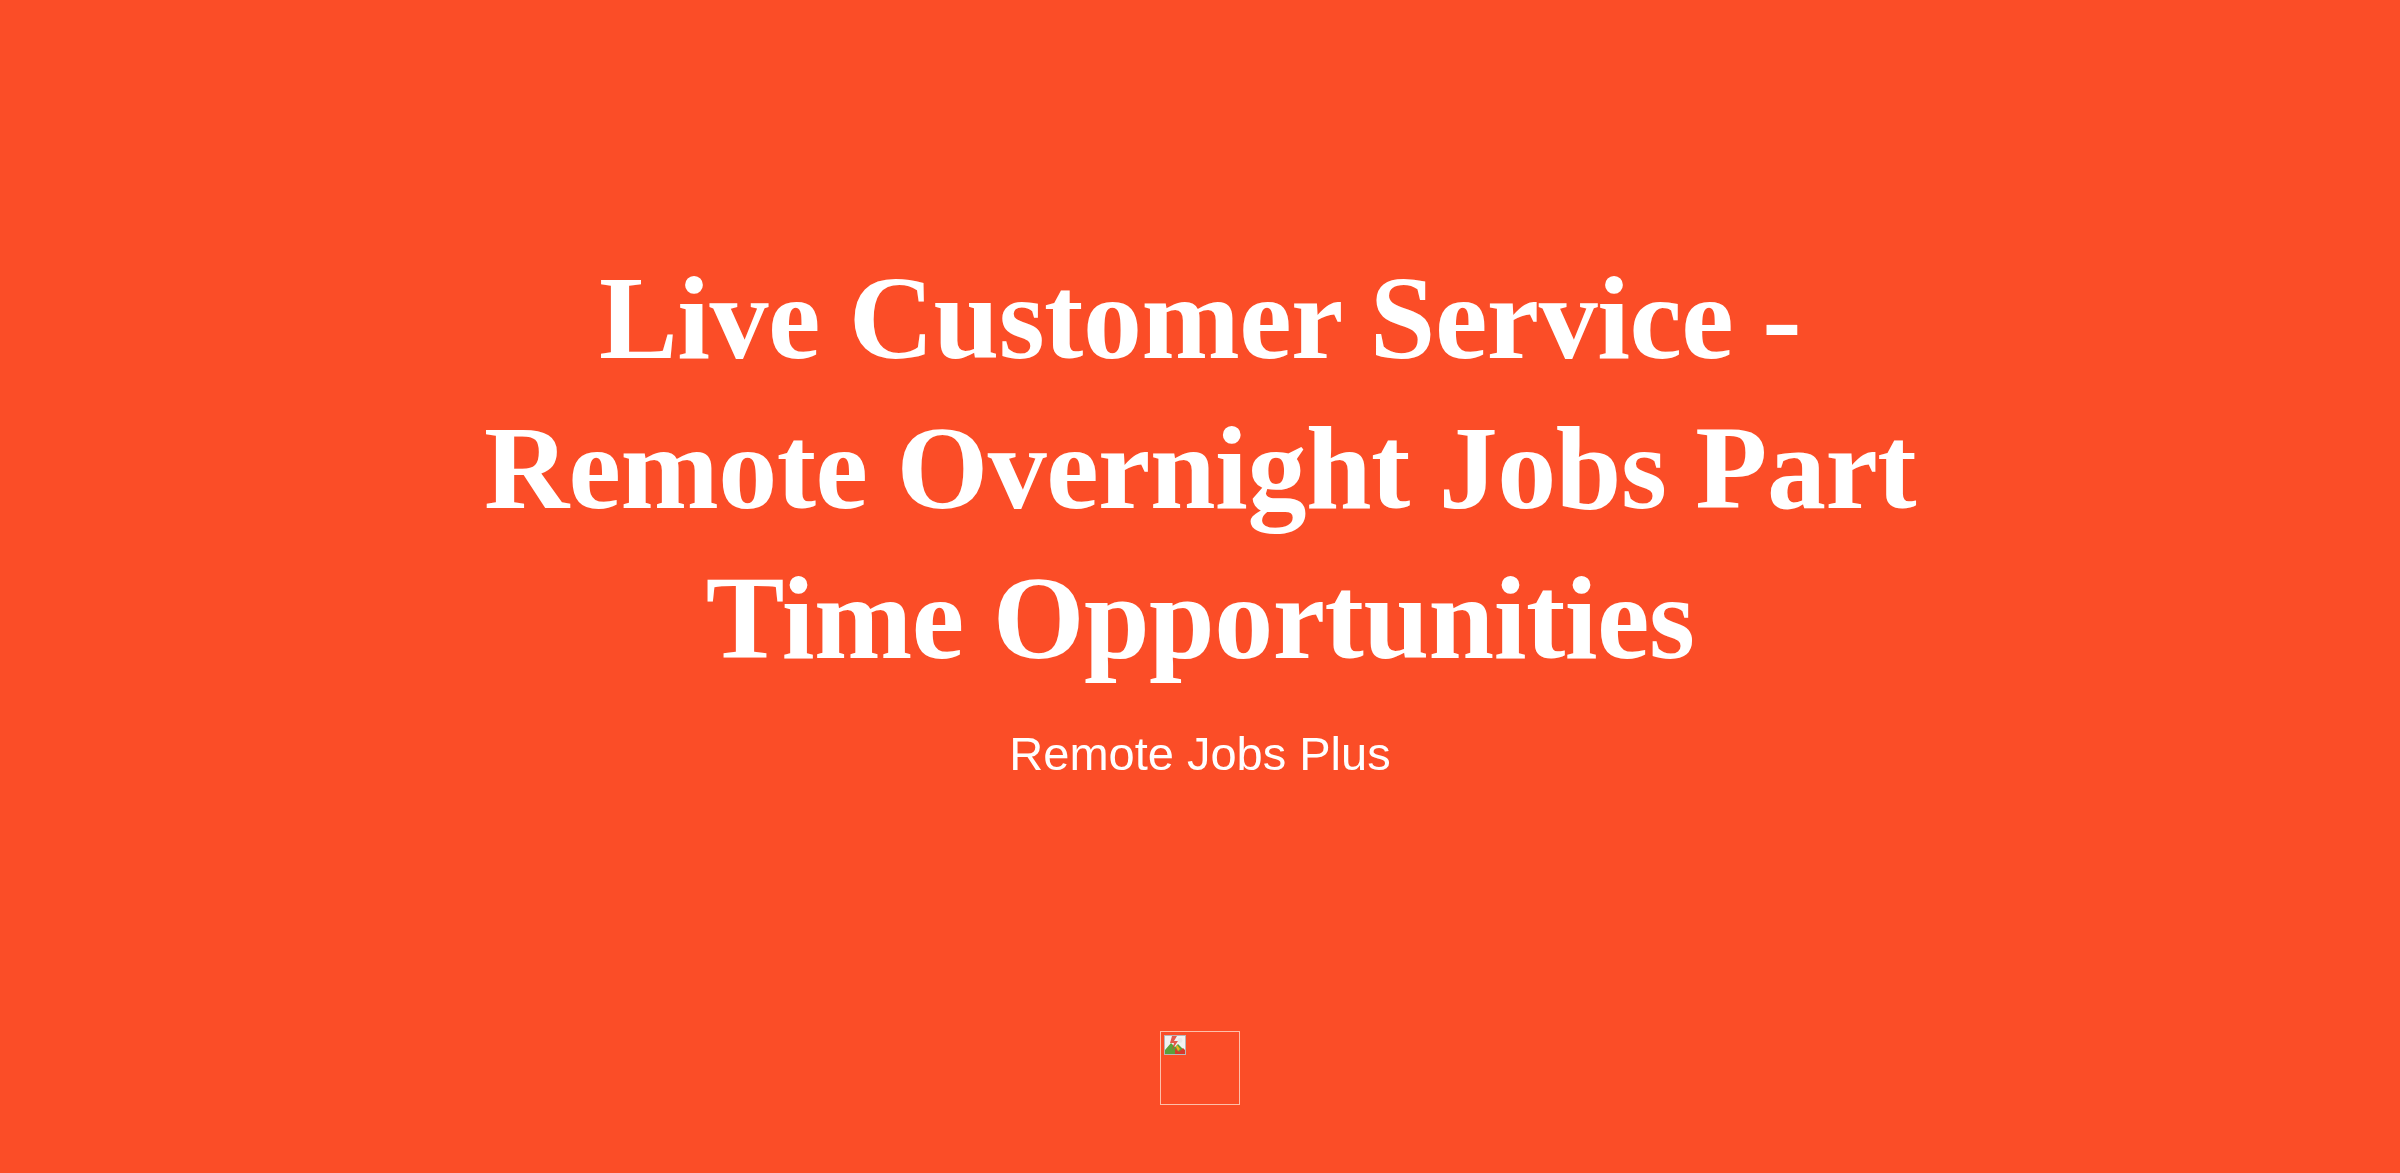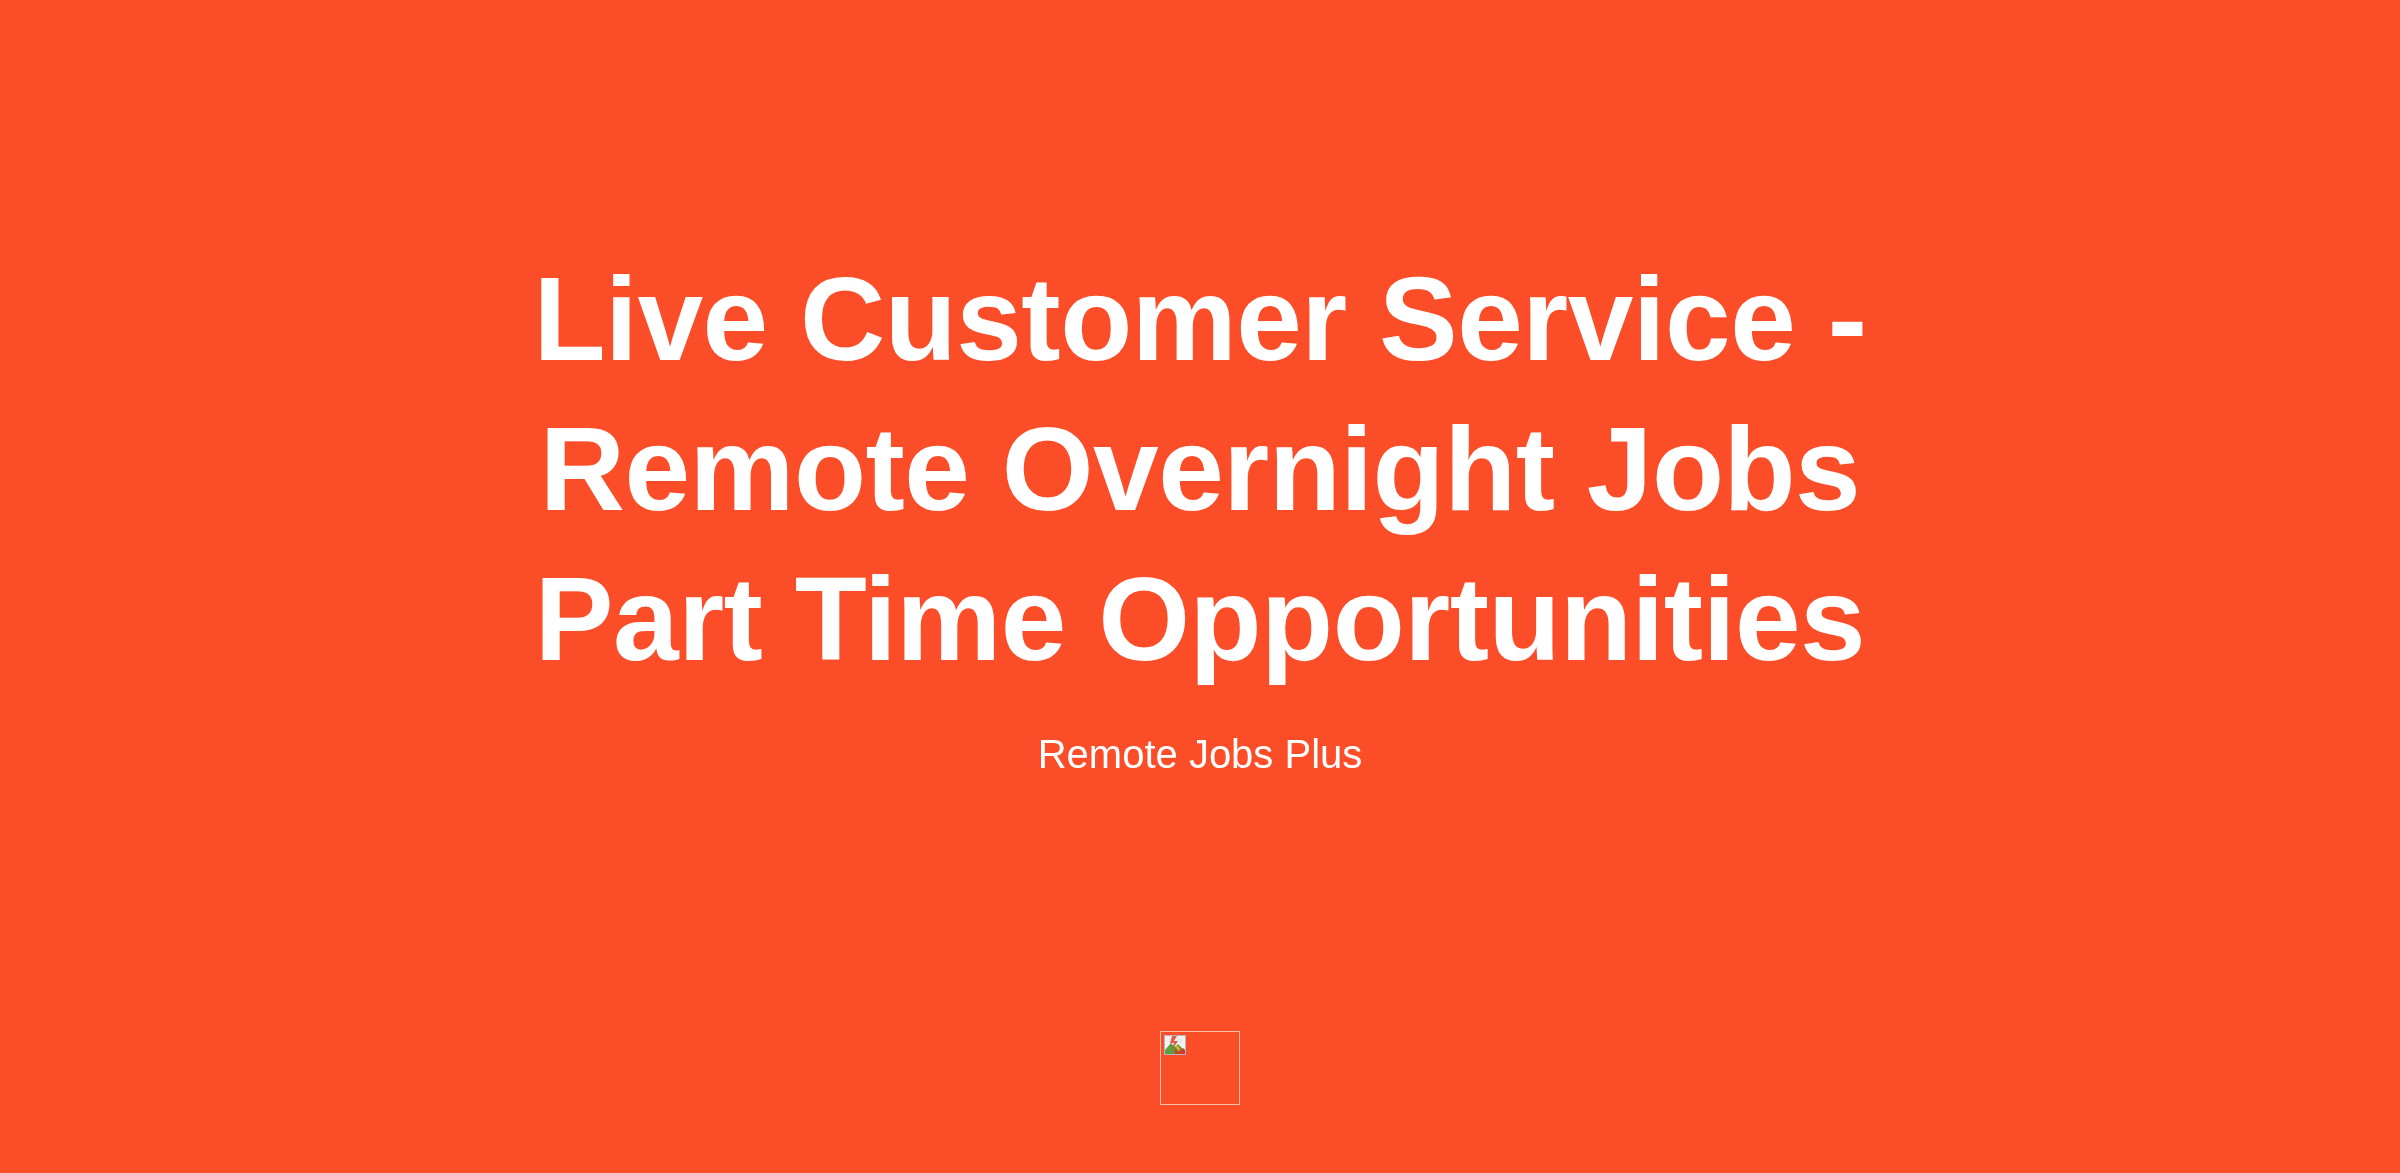--- a/index.html
+++ b/index.html
@@ -39,27 +39,28 @@
 
   .hero-title {
     margin: 0;
     padding: 0;
     font-size: 118px;
     line-height: 150px;
     font-weight: 700;
     letter-spacing: -0.5px;
     color: #ffffff;
     word-wrap: break-word;
+    font-family: Liberation Serif, serif;
   }
 
   .hero-subtitle {
     margin: 0;
     padding: 0;
     margin-top: 22px;
-    font-size: 40px;
+    font-size: 47px;
     line-height: 76px;
     font-weight: 400;
     letter-spacing: 0px;
     color: #ffffff;
   }
 
   
   .broken-image {
     position: absolute;
     left: 1160px;

